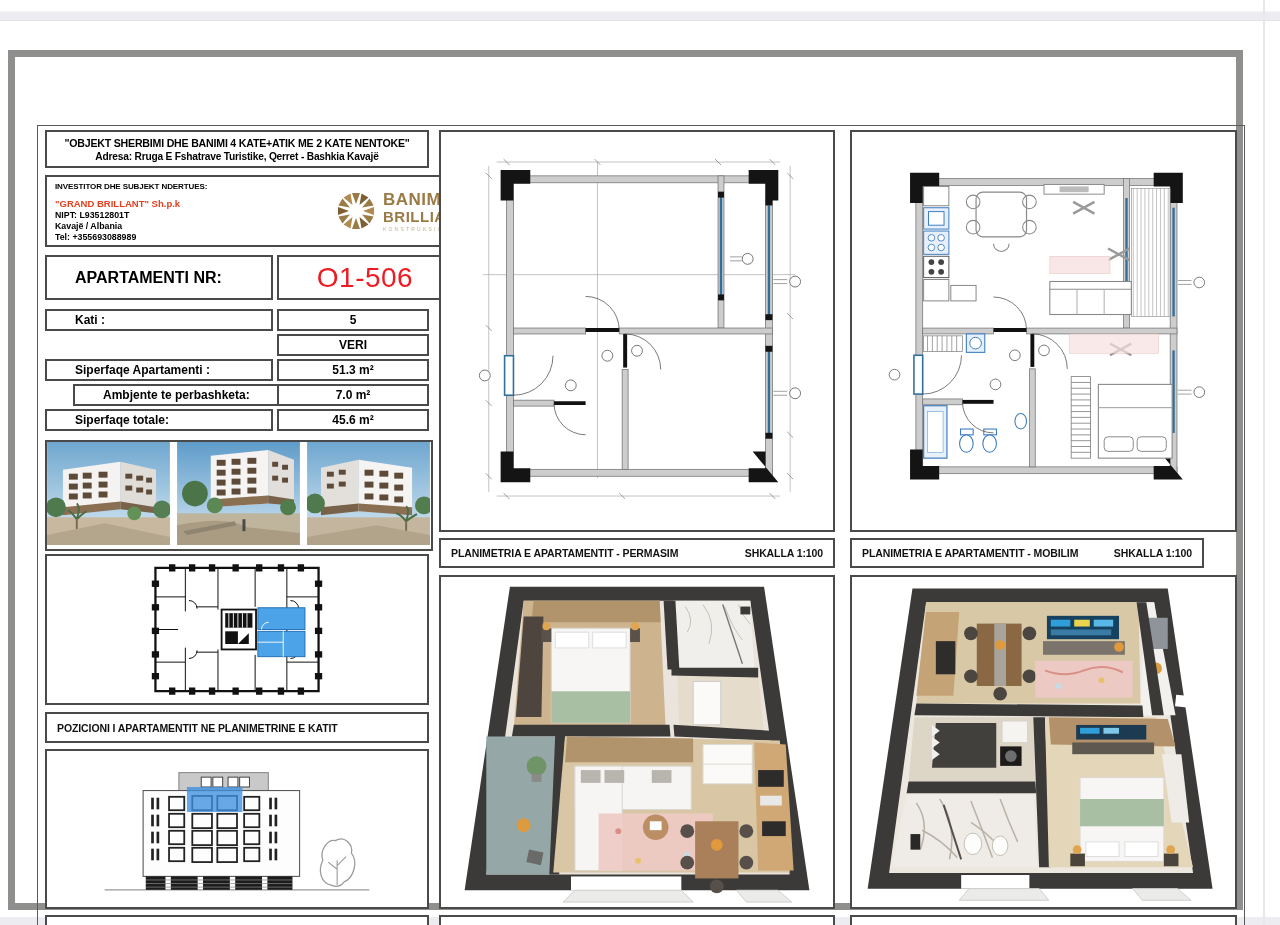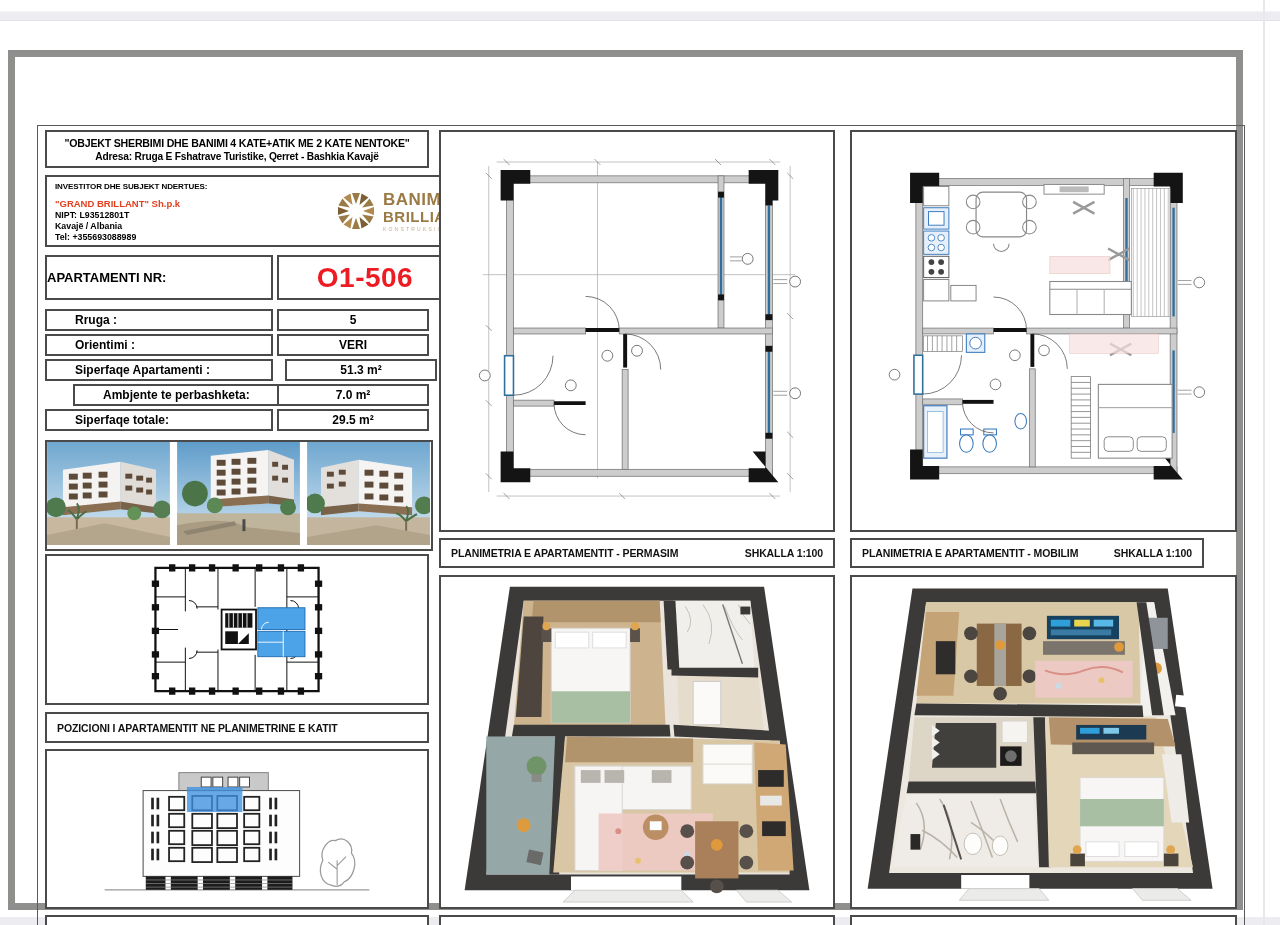--- a/index.html
+++ b/index.html
@@ -29,23 +29,23 @@
   .logo{position:absolute;right:6px;top:9px;width:158px;height:50px;display:flex;align-items:center;}
   .logo-text{margin-left:6px;line-height:1;}
   .logo-row1{display:flex;align-items:flex-start;}
   .logo-grand{font-size:17px;font-weight:bold;letter-spacing:0.5px;}
   .logo-est{font-size:4.5px;font-weight:bold;border-left:1px solid #b9a584;margin-left:2px;
     padding-left:2px;line-height:1.2;margin-top:2px;}
   .logo-brill{font-size:15px;font-weight:bold;letter-spacing:0.5px;margin-top:1px;}
   .logo-sub{font-size:5px;letter-spacing:2.2px;margin-top:3px;}
   
   .aptl{left:30px;top:198px;width:228px;height:45px;display:flex;align-items:center;
-    font-size:13px;font-weight:bold;}
+    padding-left:28px;font-size:16px;font-weight:bold;}
   .aptn{left:262px;top:198px;width:176px;height:45px;display:flex;align-items:center;
-    justify-content:center;font-size:28px;font-weight:700;letter-spacing:0.5px;}
+    justify-content:center;font-size:28px;font-weight:400;letter-spacing:0.5px;}
   
   .drow-l{width:228px;height:22px;left:30px;display:flex;align-items:center;padding-left:28px;
     font-size:12px;font-weight:bold;}
   .drow-v{width:152px;height:22px;left:262px;display:flex;align-items:center;justify-content:center;
     font-size:12px;font-weight:bold;}
   
   .photos{left:30px;top:383px;width:384px;height:107px;border:2px solid #4a4a4a;display:flex;
     gap:7px;padding:0;}
   .photos svg{display:block;height:103px;}
   
@@ -113,30 +113,29 @@
           </div>
           <div class="logo-brill">BRILLIANT</div>
           <div class="logo-sub" style="color:#c3ae8c;">KONSTRUKSION</div>
         </div>
       </div>
     </div>
 
     <div class="box aptl">APARTAMENTI NR:</div>
     <div class="box aptn" style="color:#ed1c24;">O1-506</div>
 
-    <div class="box drow-l" style="top:252px;">Rruga :</div>
+    <div class="box drow-l" style="top:252px;">Kati :</div>
     <div class="box drow-v" style="top:252px;">5</div>
-    <div class="box drow-l" style="top:277px;">Orientimi :</div>
     <div class="box drow-v" style="top:277px;">VERI</div>
     <div class="box drow-l" style="top:302px;">Siperfaqe Apartamenti :</div>
-    <div class="box drow-v" style="top:302px;margin-left:8px;">51.3 m²</div>
+    <div class="box drow-v" style="top:302px;">51.3 m²</div>
     <div class="box drow-l" style="top:327px;margin-left:28px;">Ambjente te perbashketa:</div>
     <div class="box drow-v" style="top:327px;">7.0 m²</div>
     <div class="box drow-l" style="top:352px;">Siperfaqe totale:</div>
-    <div class="box drow-v" style="top:352px;">29.5 m²</div>
+    <div class="box drow-v" style="top:352px;">45.6 m²</div>
 
     <div class="photos" style="position:absolute;">
       <svg viewBox="0 0 124 104" width="123">
         <defs>
             <linearGradient id="sky1" x1="0" y1="0" x2="0" y2="1">
           <stop offset="0" stop-color="#6fa7cf"></stop>
               <stop offset="1" stop-color="#dcebf5"></stop>
             </linearGradient>
           </defs>
         <rect width="124" height="104" fill="url(#sky1)"></rect>

